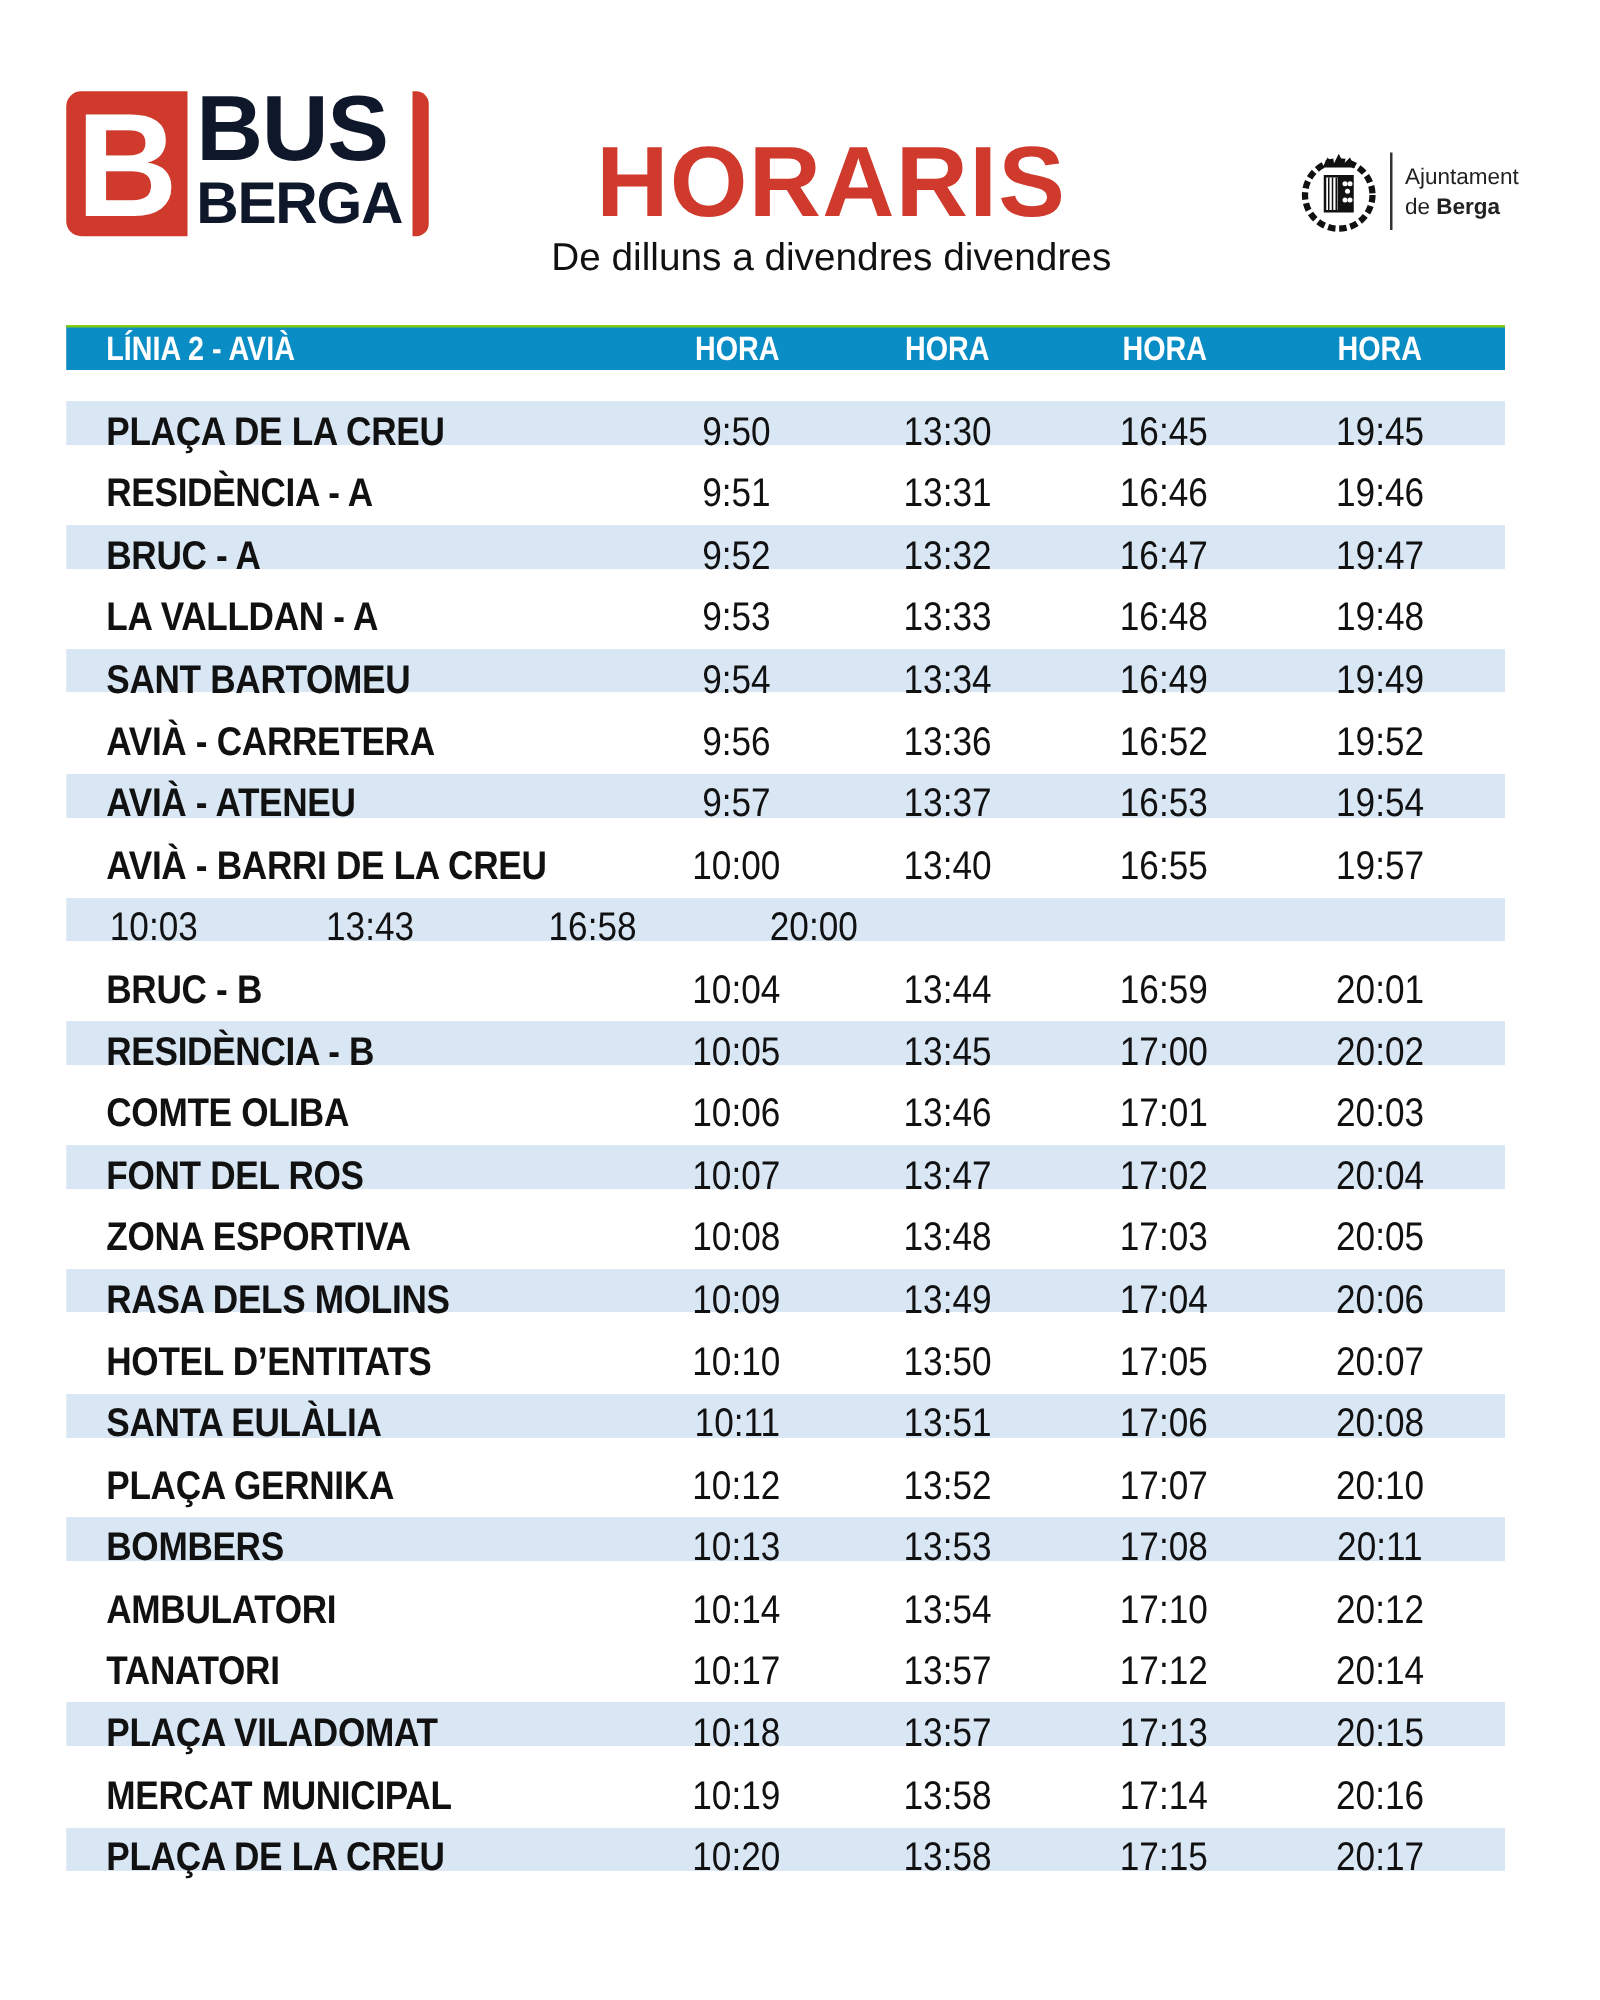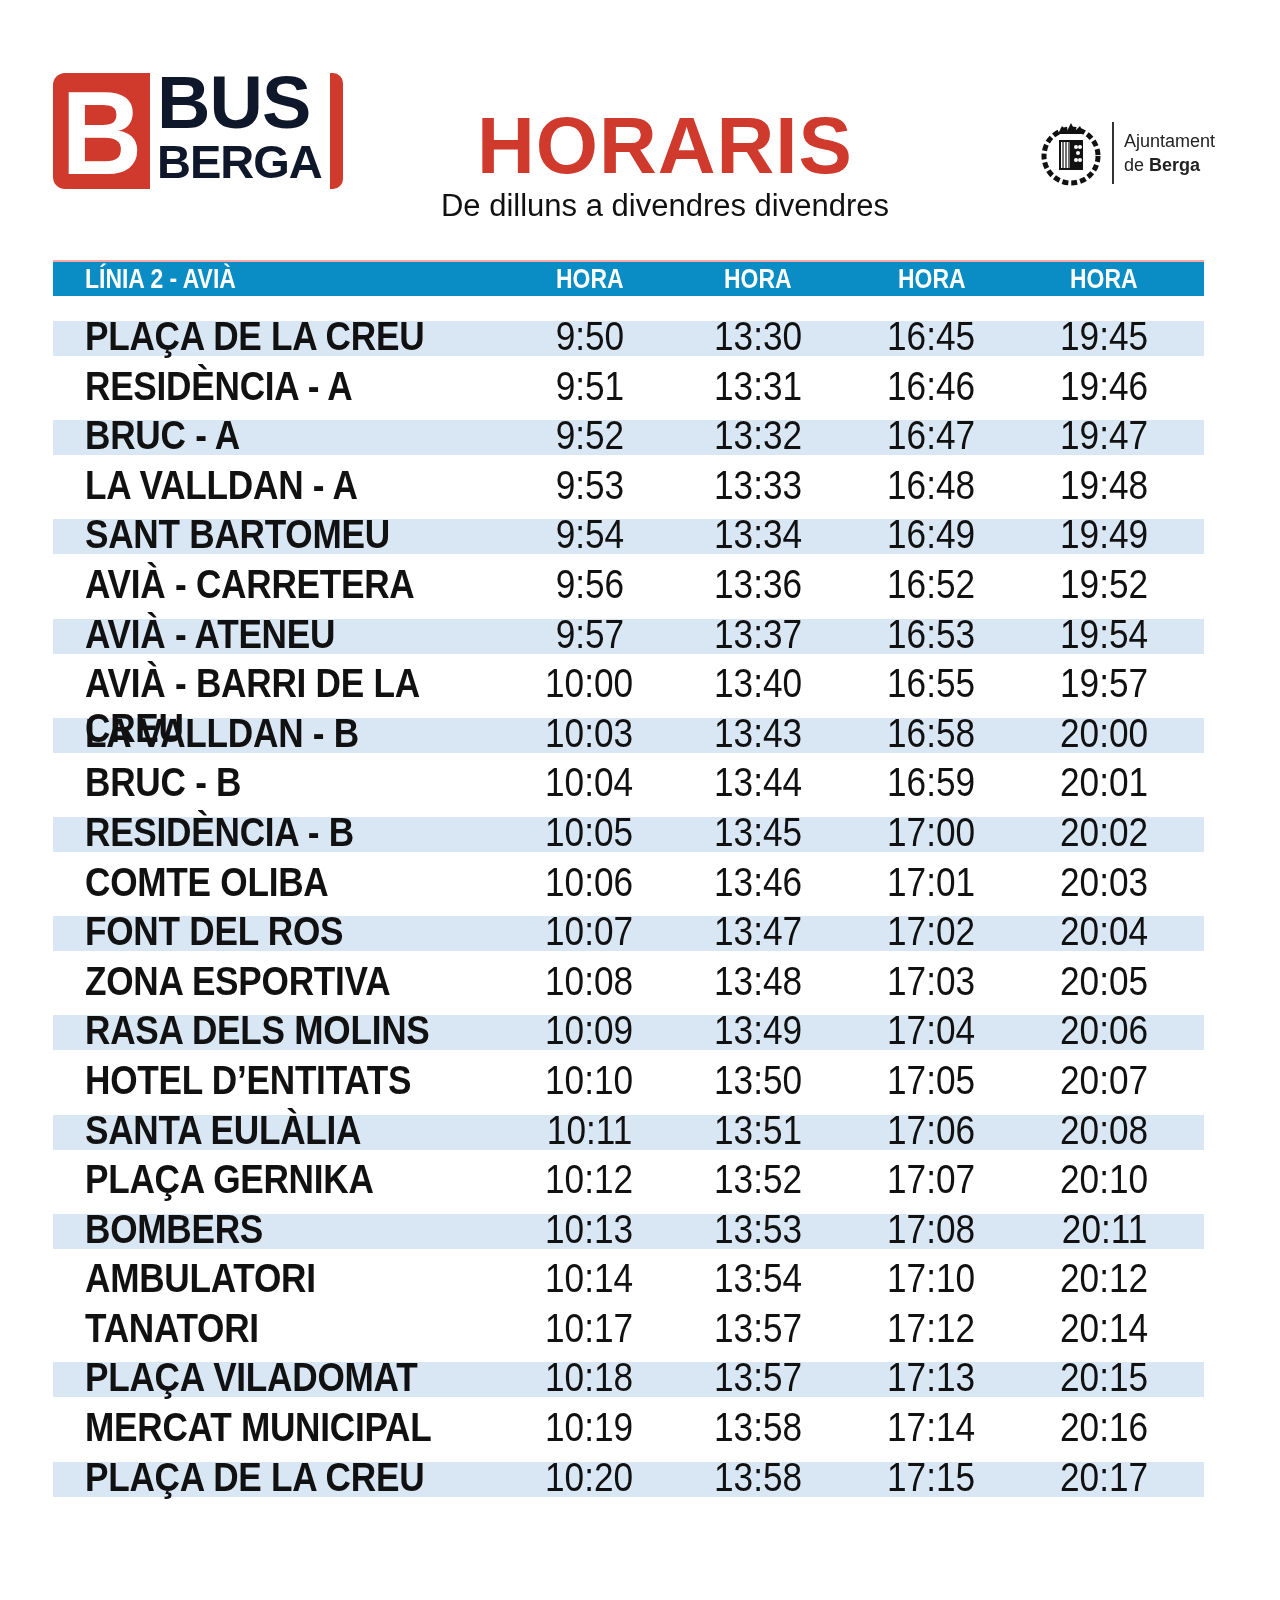--- a/index.html
+++ b/index.html
@@ -23,30 +23,30 @@
 
   .ajuntament { position: absolute; left: 1040px; top: 120px; display: flex; align-items: center; }
   .crest { width: 62px; height: 66px; }
   .ajt-divider { width: 2px; height: 62px; background: #333; margin: 0 10px 0 10px; }
   .ajt-text { font-size: 18px; line-height: 24px; color: #222; }
   .ajt-text b { font-weight: bold; }
 
   
   .table { position: absolute; left: 53px; top: 260px; width: 1151px; }
   .thead { height: 34px; background: #0a8cc4; color: #fff; display: flex; align-items: center;
-           font-weight: bold; font-size: 27px; border-top: 2px solid #fca5a5; }
+           font-weight: bold; font-size: 27px; border-top: 2px solid #84cc16; }
   .col-stop { width: 480px; padding-left: 32px; box-sizing: border-box; }
   .col-t { text-align: center; }
   .c1 { width: 140px; margin-left: 0; }
   .c2 { width: 206px; }
   .c3 { width: 150px; }
   .c4 { width: 205px; }
 
   .tbody { margin-top: 18px; }
-  .row { height: 49.6px; display: flex; align-items: flex-start; font-size: 40px; }
+  .row { height: 49.6px; display: flex; align-items: flex-end; font-size: 32px; }
   .row .col-stop { font-weight: bold; letter-spacing: -0.3px; }
   .row .col-t { font-weight: normal; }
   .row.alt { background: linear-gradient(to bottom, transparent 0px, transparent 7px, #d9e7f5 7px, #d9e7f5 42px, transparent 42px); }
   .row.bold .col-t { font-weight: normal; }
   .row span { display: inline-block; transform: scaleX(0.88); transform-origin: left center; }
   .row .col-t span { transform-origin: center center; }
   .thead span { display: inline-block; transform: scaleX(0.85); transform-origin: left center; }
   .thead .col-t span { transform-origin: center center; }
 </style>
 </head>
@@ -149,21 +149,20 @@
         <div class="col-t c4"><span>19:54</span></div>
       </div>
       <div class="row">
         <div class="col-stop"><span>AVIÀ - BARRI DE LA CREU</span></div>
         <div class="col-t c1"><span>10:00</span></div>
         <div class="col-t c2"><span>13:40</span></div>
         <div class="col-t c3"><span>16:55</span></div>
         <div class="col-t c4"><span>19:57</span></div>
       </div>
       <div class="row alt">
-        <div class="col-stop"><span>LA VALLDAN - B</span></div>
         <div class="col-t c1"><span>10:03</span></div>
         <div class="col-t c2"><span>13:43</span></div>
         <div class="col-t c3"><span>16:58</span></div>
         <div class="col-t c4"><span>20:00</span></div>
       </div>
       <div class="row">
         <div class="col-stop"><span>BRUC - B</span></div>
         <div class="col-t c1"><span>10:04</span></div>
         <div class="col-t c2"><span>13:44</span></div>
         <div class="col-t c3"><span>16:59</span></div>

